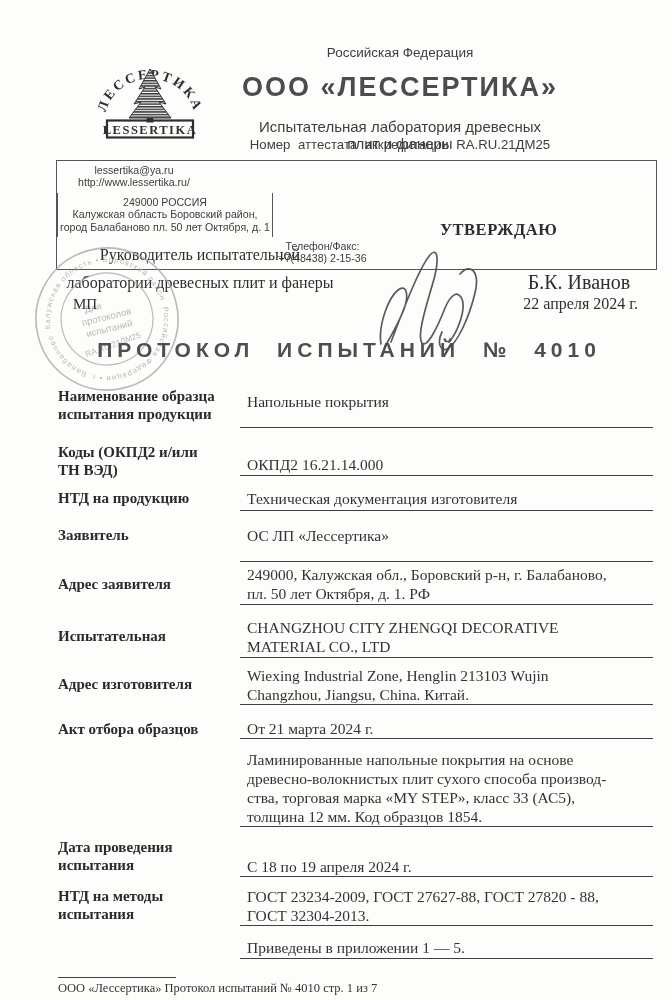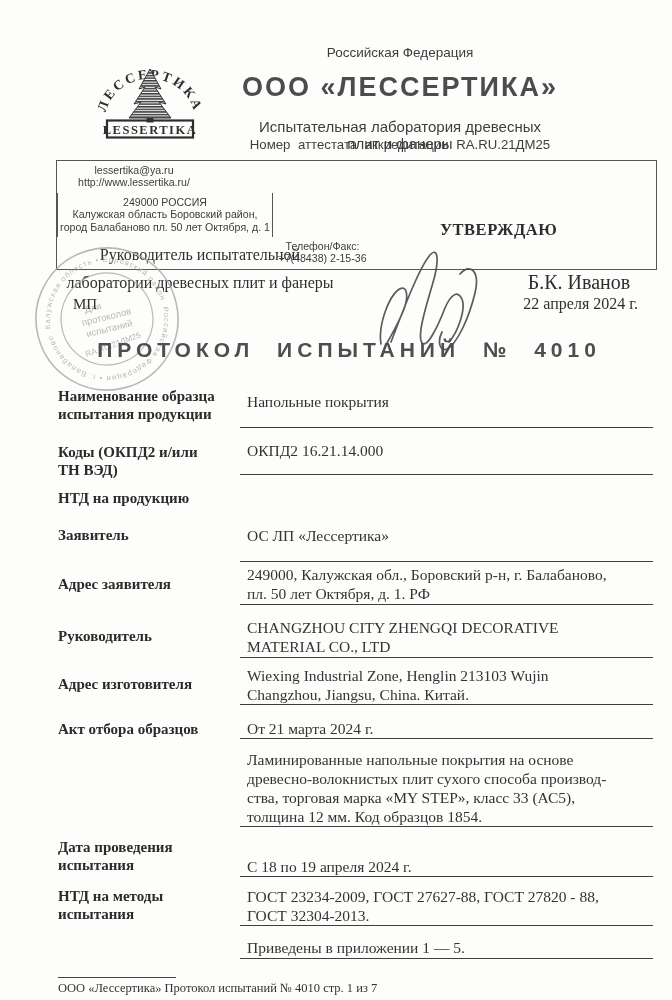--- a/index.html
+++ b/index.html
@@ -126,32 +126,33 @@
   <div class="abs adate">22 апреля 2024 г.</div>
 
   <div class="abs doc-title">ПРОТОКОЛ ИСПЫТАНИЙ № 4010</div>
 
   <div class="lbl" style="top:388px">Наименование образца
 испытания продукции</div>
   <div class="val" style="top:392px;padding-bottom:16px">Напольные покрытия</div>
 
   <div class="lbl" style="top:444px">Коды (ОКПД2 и/или
 ТН ВЭД)</div>
-  <div class="val" style="top:441px;padding-bottom:14px">ОКПД2 16.21.14.000</div>
+  <div class="val" style="top:455px;padding-bottom:1px">ОКПД2 16.21.14.000</div>
 
   <div class="lbl" style="top:490px">НТД на продукцию</div>
+  <div class="val" style="top:489px;padding-bottom:2px">Техническая документация изготовителя</div>
 
   <div class="lbl" style="top:527px">Заявитель</div>
   <div class="val" style="top:526px;padding-bottom:16px">ОС ЛП «Лессертика»</div>
 
   <div class="lbl" style="top:576px">Адрес заявителя</div>
   <div class="val" style="top:565px;padding-bottom:1px">249000, Калужская обл., Боровский р-н, г. Балабаново,
 пл. 50 лет Октября, д. 1. РФ</div>
 
-  <div class="lbl" style="top:628px">Руководитель</div>
+  <div class="lbl" style="top:628px">Испытательная</div>
   <div class="val" style="top:618px;padding-bottom:1px">CHANGZHOU CITY ZHENGQI DECORATIVE
 MATERIAL CO., LTD</div>
 
   <div class="lbl" style="top:676px">Адрес  изготовителя</div>
   <div class="val" style="top:666px;padding-bottom:0px">Wiexing Industrial Zone, Henglin 213103 Wujin
 Changzhou, Jiangsu, China. Китай.</div>
 
   <div class="lbl" style="top:721px">Акт отбора образцов</div>
   <div class="val" style="top:719px;padding-bottom:0px">От 21 марта 2024 г.</div>
 

